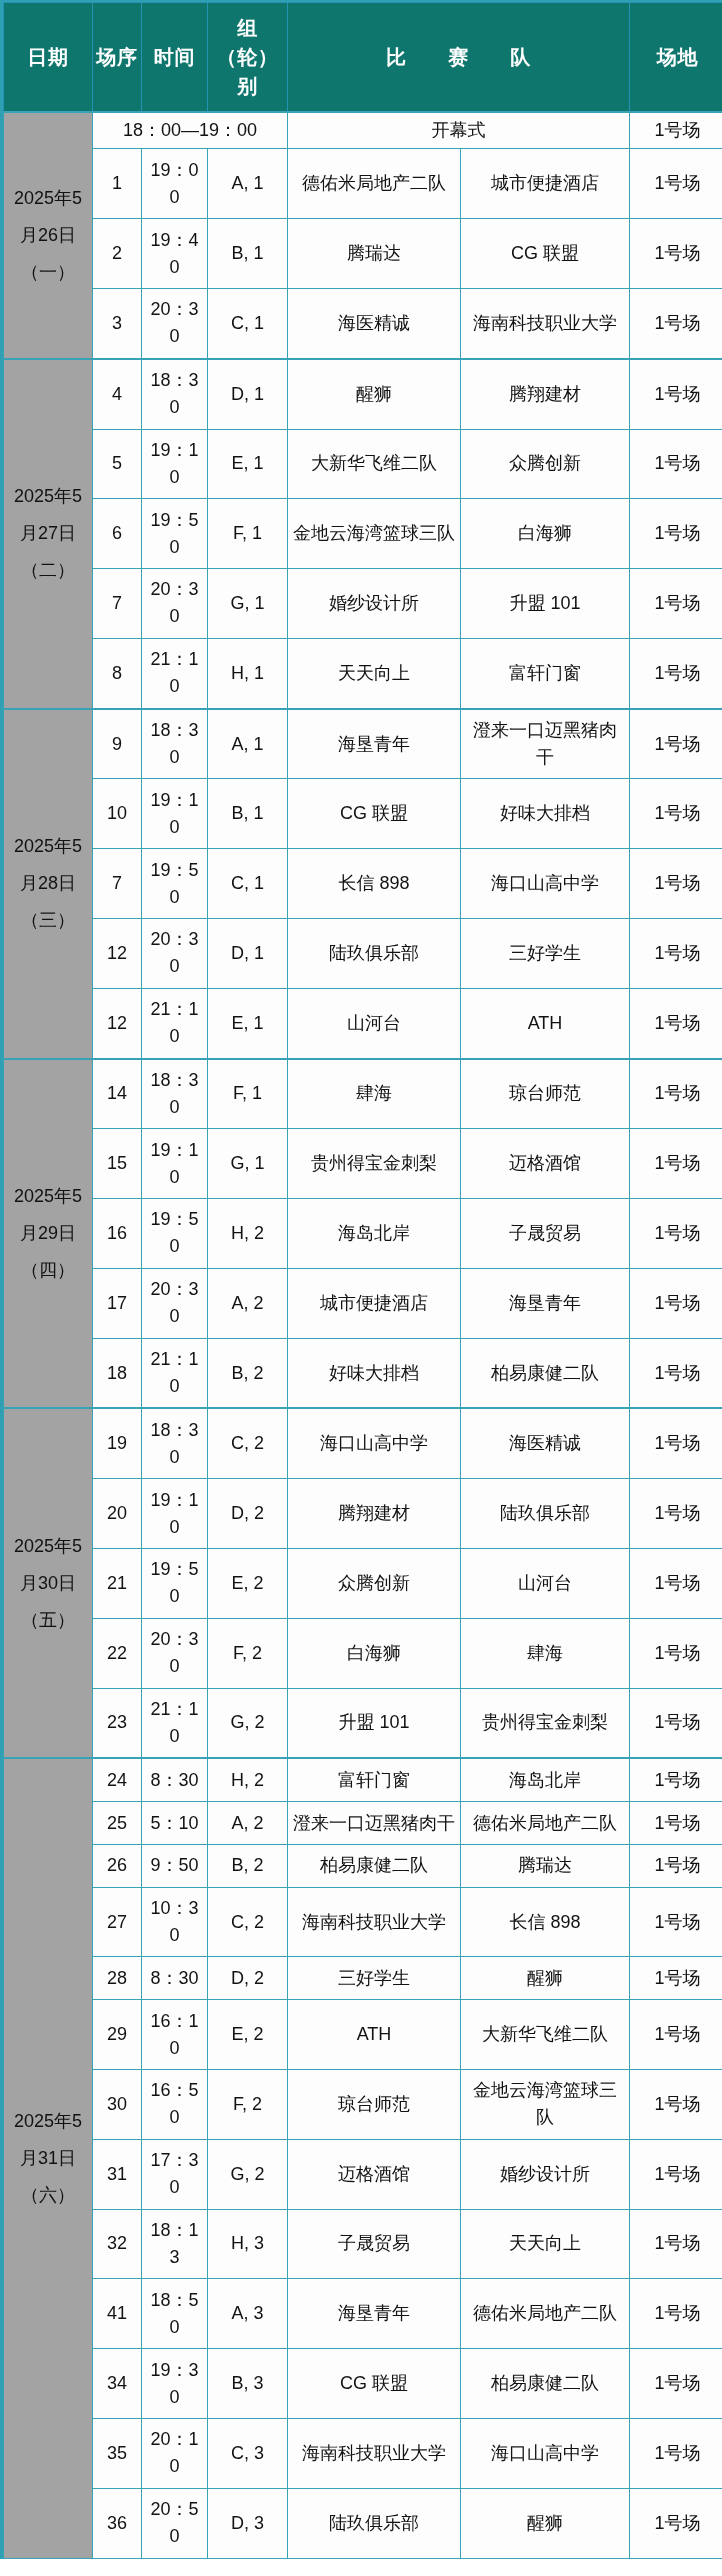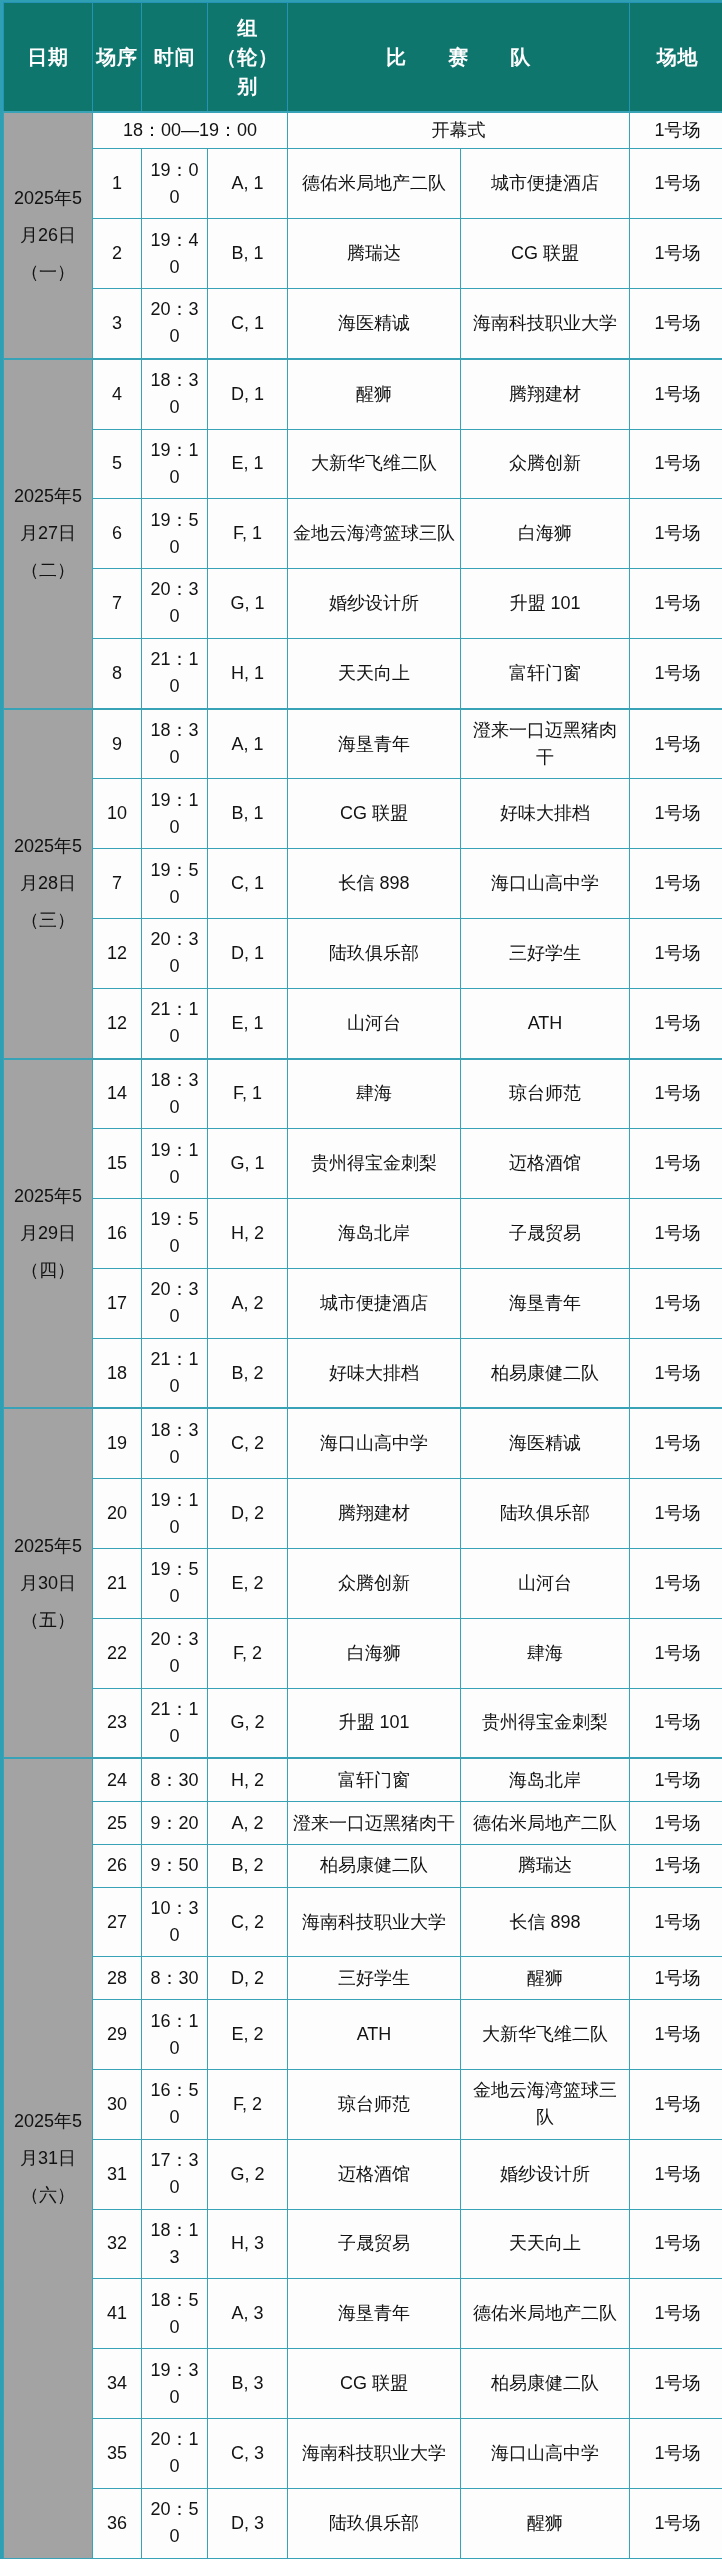--- a/index.html
+++ b/index.html
@@ -276,21 +276,21 @@
           <td rowspan="13" class="date">2025年5月31日（六）</td>
           <td>24</td>
           <td>8：30</td>
           <td>H, 2</td>
           <td>富轩门窗</td>
           <td>海岛北岸</td>
           <td>1号场</td>
         </tr>
         <tr>
           <td>25</td>
-          <td>9：20</td>
+          <td>5：10</td>
           <td>A, 2</td>
           <td>澄来一口迈黑猪肉干</td>
           <td>德佑米局地产二队</td>
           <td>1号场</td>
         </tr>
         <tr>
           <td>26</td>
           <td>9：50</td>
           <td>B, 2</td>
           <td>柏易康健二队</td>

